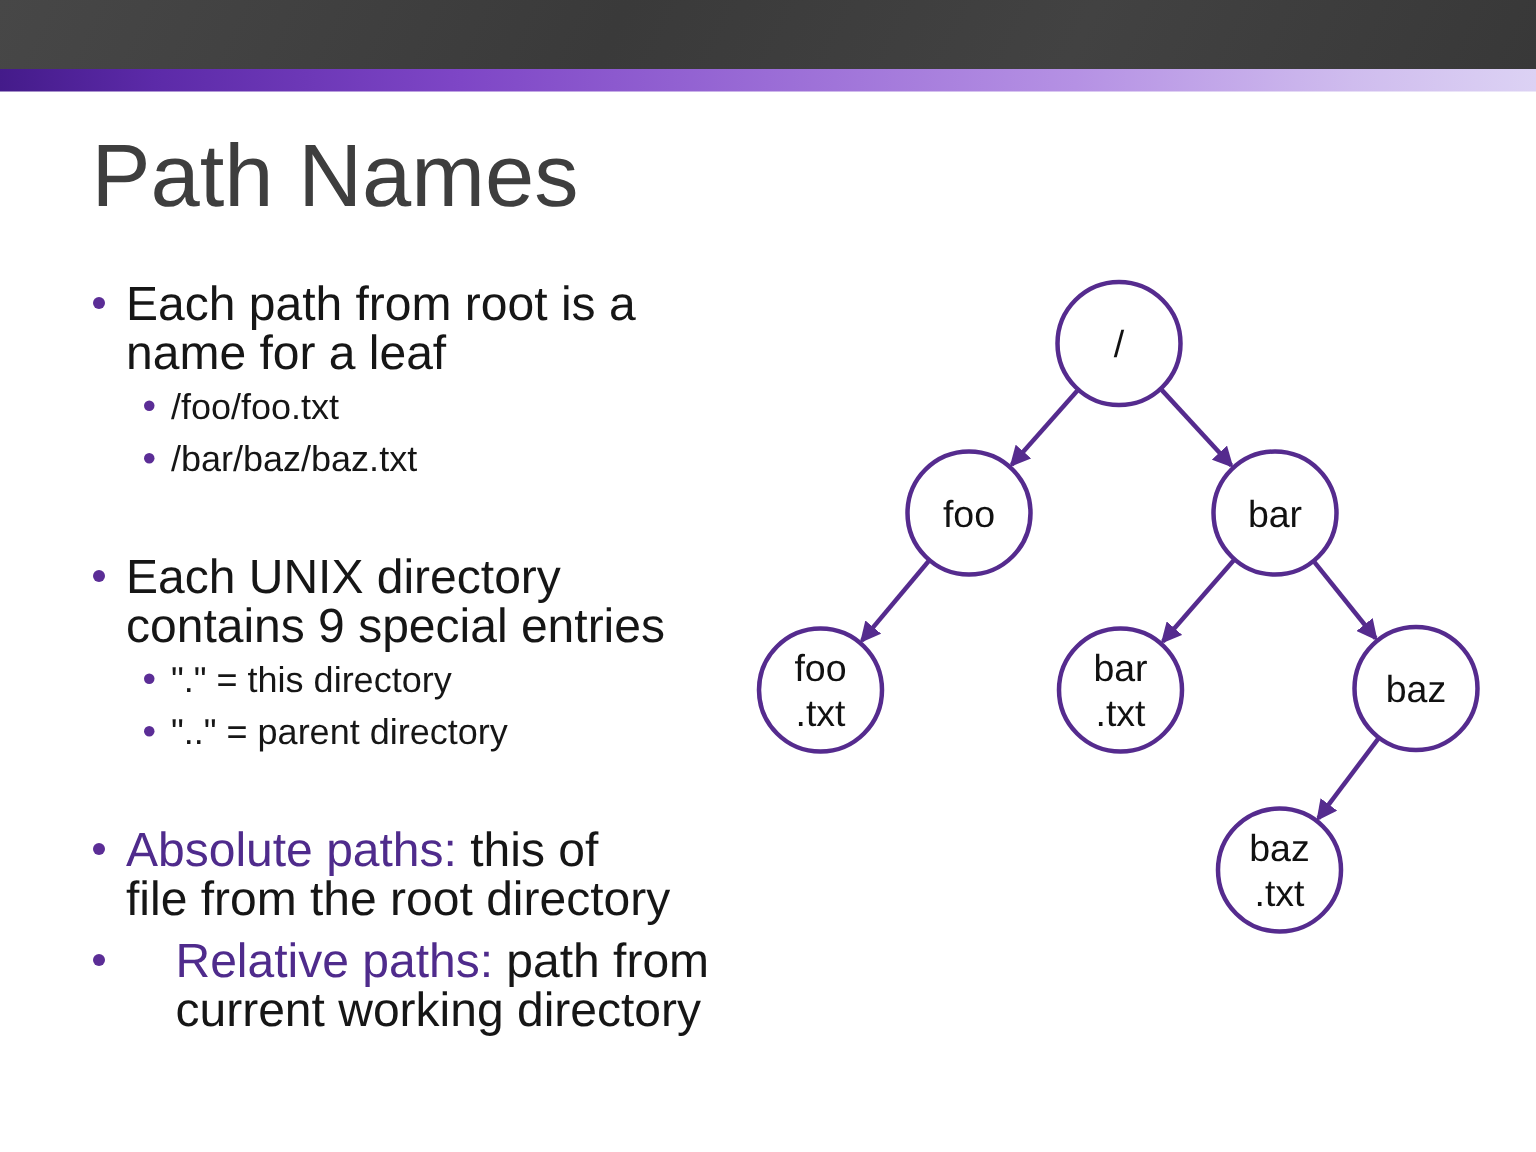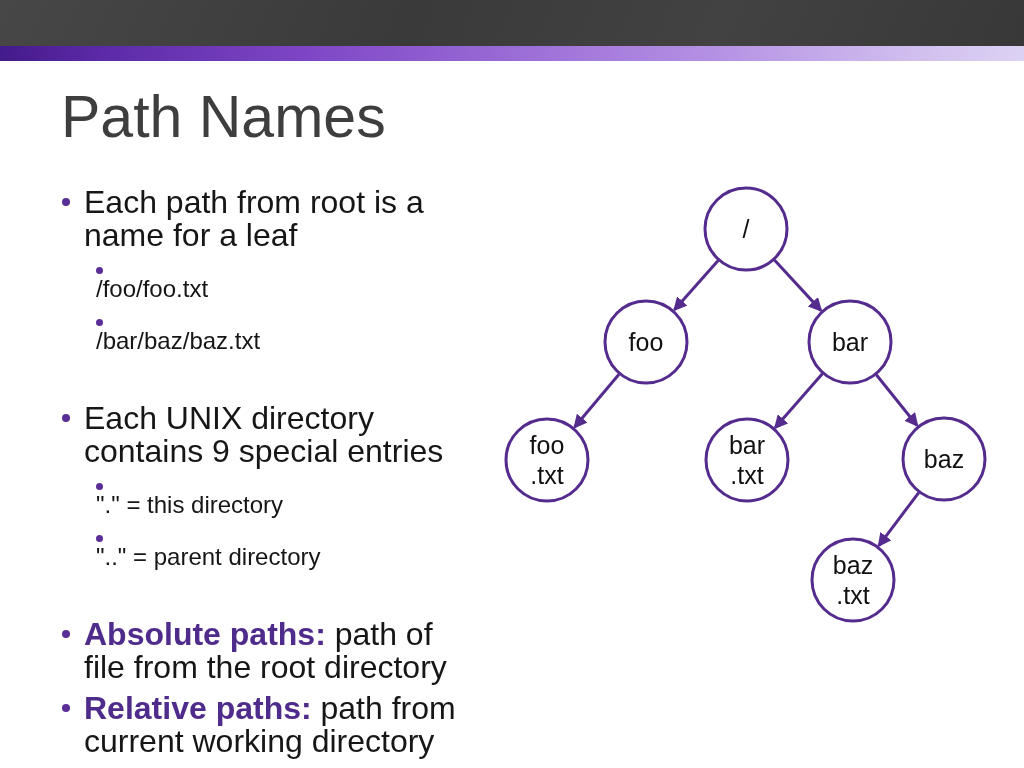--- a/index.html
+++ b/index.html
@@ -37,29 +37,29 @@
     position: absolute; left: 61px; top: 85px;
     font-size: 59px; line-height: 1.1;
     color: var(--title-color);
   }
   .bullets {
     position: absolute; left: 62px; top: 186px; width: 470px;
     color: var(--body-text);
   }
   .bullet-item { display: flex; white-space: pre-line; }
   .level-1 { font-size: 32px; line-height: 33px; }
-  .level-2 { font-size: 24px; line-height: 30px; margin-left: 34px; margin-top: 5px; flex-direction: column; }
+  .level-2 { font-size: 24px; line-height: 30px; margin-left: 34px; margin-top: 5px; }
   .level-1 .dot-col { width: 22px; flex: none; padding-top: 12px; }
   .level-2 .dot-col { width: 18px; flex: none; padding-top: 10px; }
   .dot { display: block; border-radius: 50%; background: var(--bullet-dot); }
   .level-1 .dot { width: 8px; height: 8px; }
   .level-2 .dot { width: 7px; height: 7px; }
-  .level-1 + .level-1 { margin-top: 8px; }
+  .level-1 + .level-1 { margin-top: 8px; gap: 33px; }
   .level-2 + .level-1 { margin-top: 46px; }
-  .run-accent { font-weight: bold; color: var(--accent-text); }
+  .run-accent { font-weight: normal; color: var(--accent-text); }
   .tree-svg { position: absolute; left: 480px; top: 160px; }
   .tree-svg circle { fill: #ffffff; stroke: var(--tree-stroke); stroke-width: 3; }
   .tree-svg line { stroke: var(--tree-stroke); stroke-width: 3; }
   .tree-svg text {
     fill: #111111; font-size: 25px;
     font-family: "Liberation Sans", "DejaVu Sans", sans-serif;
     text-anchor: middle;
   }
   .arrow-head { fill: var(--tree-stroke); }
 </style>
@@ -73,21 +73,21 @@
 
 <div class="bullets">
     <div class="bullet-item level-1"><span class="dot-col"><span class="dot"></span></span><span class="content"><span>Each path from root is a
 name for a leaf</span></span></div>
     <div class="bullet-item level-2"><span class="dot-col"><span class="dot"></span></span><span class="content"><span>/foo/foo.txt</span></span></div>
     <div class="bullet-item level-2"><span class="dot-col"><span class="dot"></span></span><span class="content"><span>/bar/baz/baz.txt</span></span></div>
     <div class="bullet-item level-1"><span class="dot-col"><span class="dot"></span></span><span class="content"><span>Each UNIX directory
 contains 9 special entries</span></span></div>
     <div class="bullet-item level-2"><span class="dot-col"><span class="dot"></span></span><span class="content"><span>"." = this directory</span></span></div>
     <div class="bullet-item level-2"><span class="dot-col"><span class="dot"></span></span><span class="content"><span>".." = parent directory</span></span></div>
-    <div class="bullet-item level-1"><span class="dot-col"><span class="dot"></span></span><span class="content"><span class="run-accent">Absolute paths: </span><span>path of
+    <div class="bullet-item level-1"><span class="dot-col"><span class="dot"></span></span><span class="content"><span class="run-accent">Absolute paths: </span><span>this of
 file from the root directory</span></span></div>
     <div class="bullet-item level-1"><span class="dot-col"><span class="dot"></span></span><span class="content"><span class="run-accent">Relative paths: </span><span>path from
 current working directory</span></span></div>
   </div>
 
 <svg class="tree-svg" width="544" height="480" viewBox="0 0 544 480">
   <defs>
     <marker id="arrow" viewBox="0 0 10 10" refX="8.5" refY="5" markerWidth="4.6" markerHeight="4.6" orient="auto-start-reverse">
       <path d="M0,0 L10,5 L0,10 z" class="arrow-head"></path>
     </marker>

